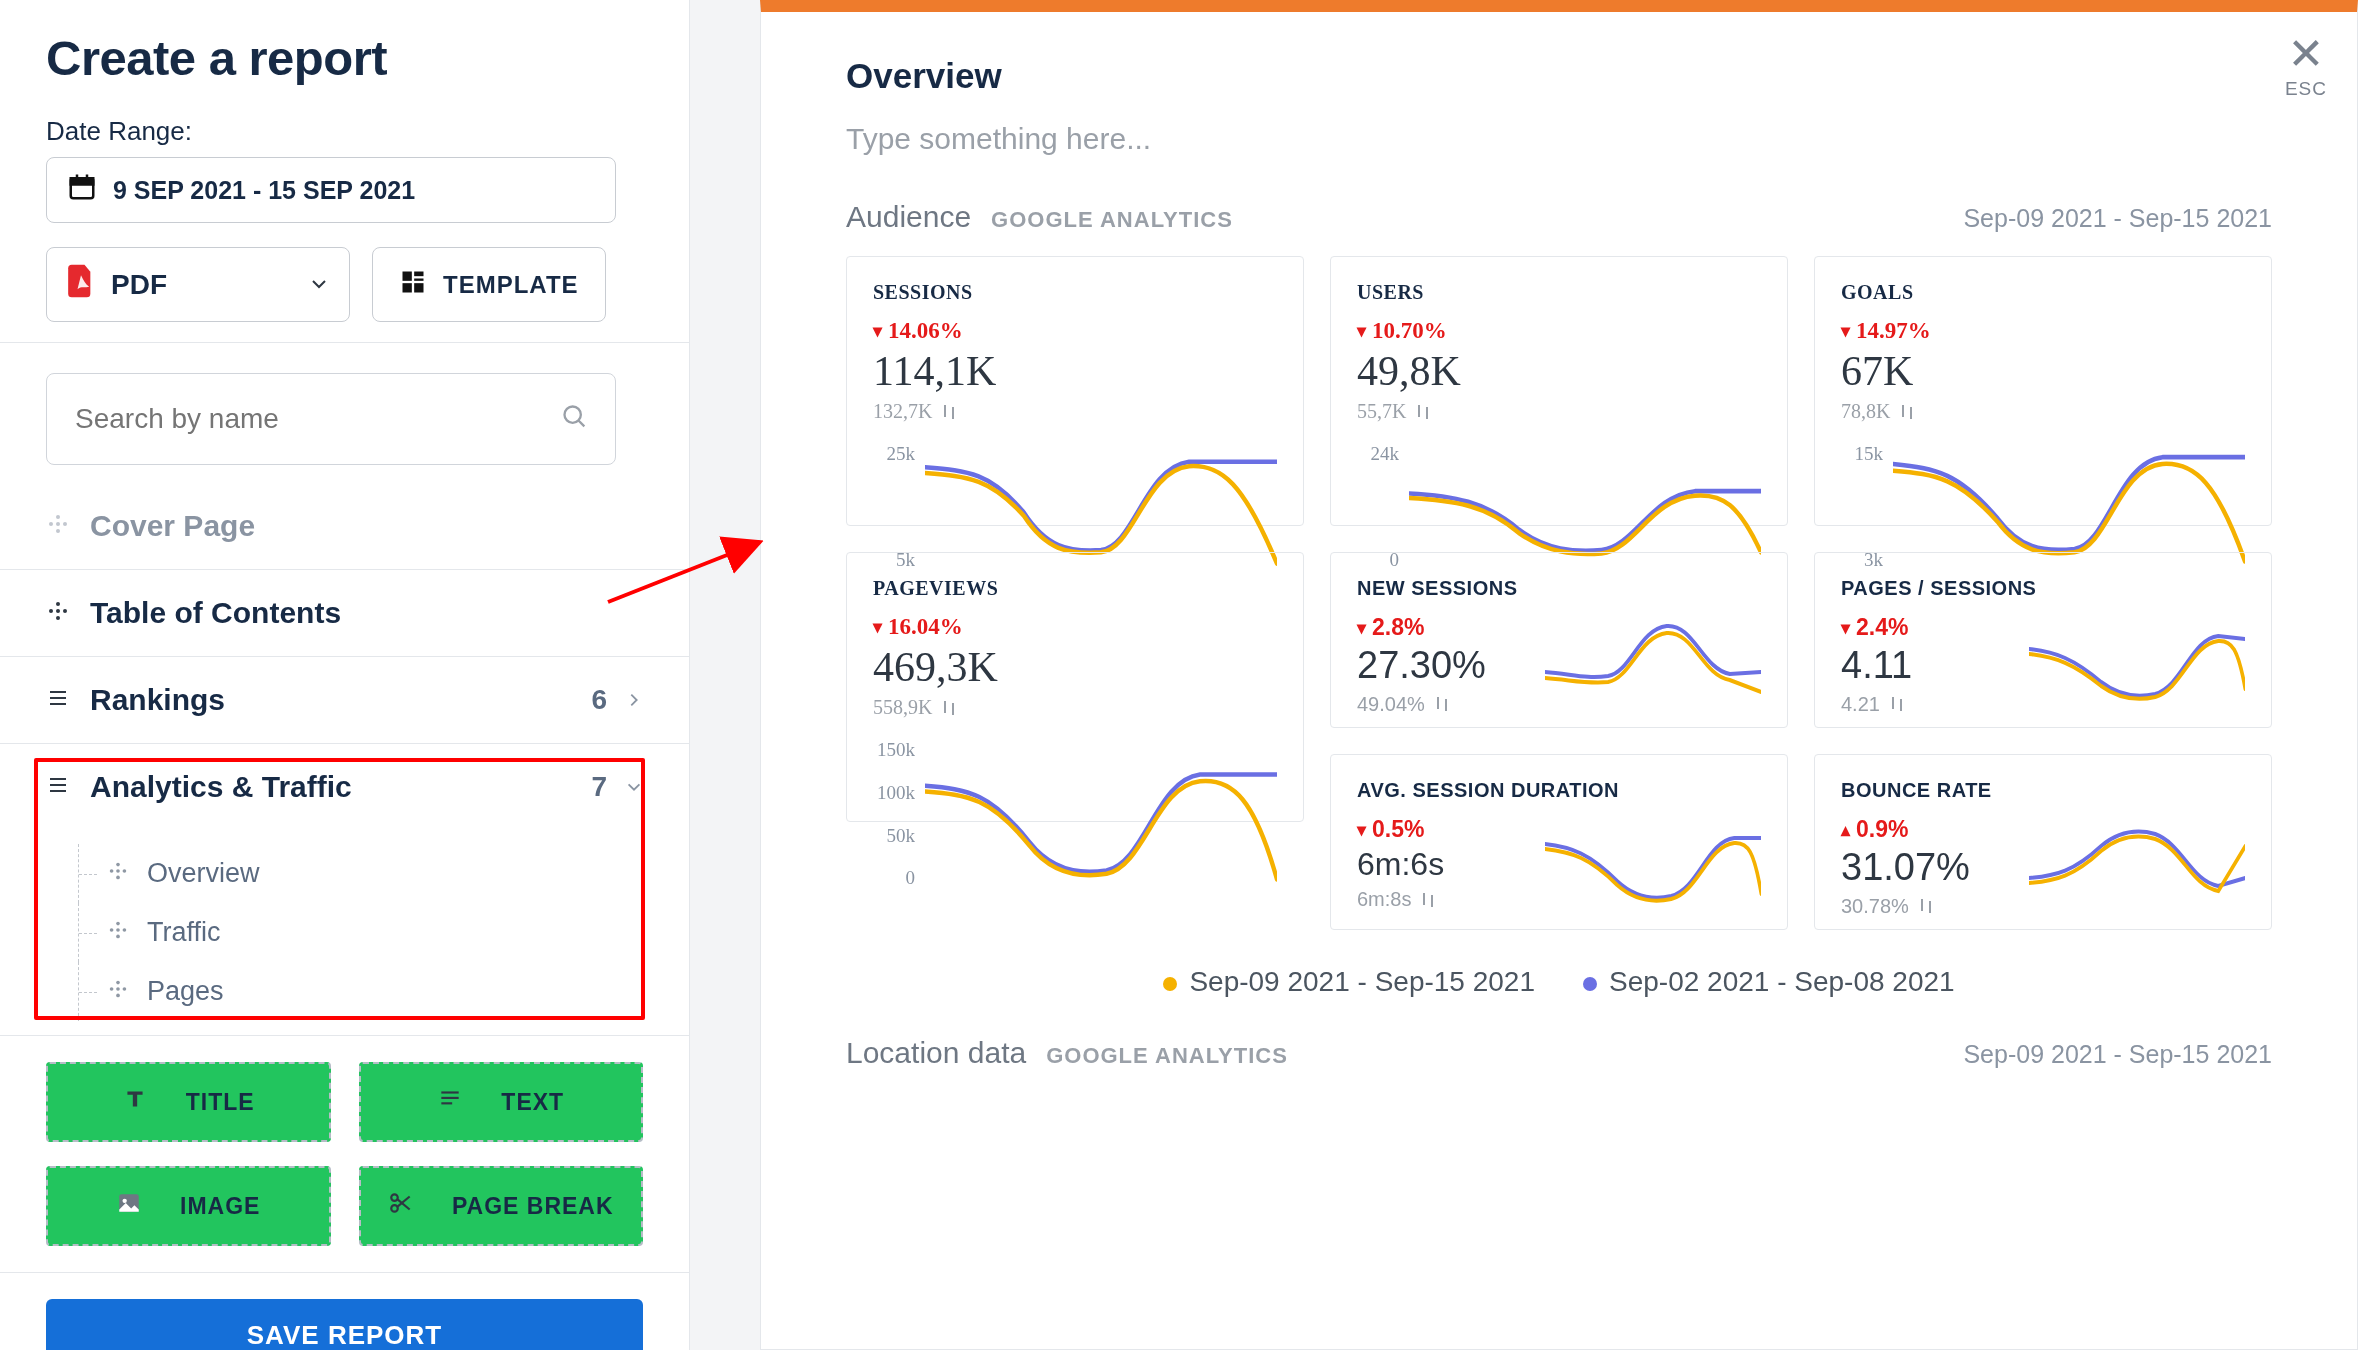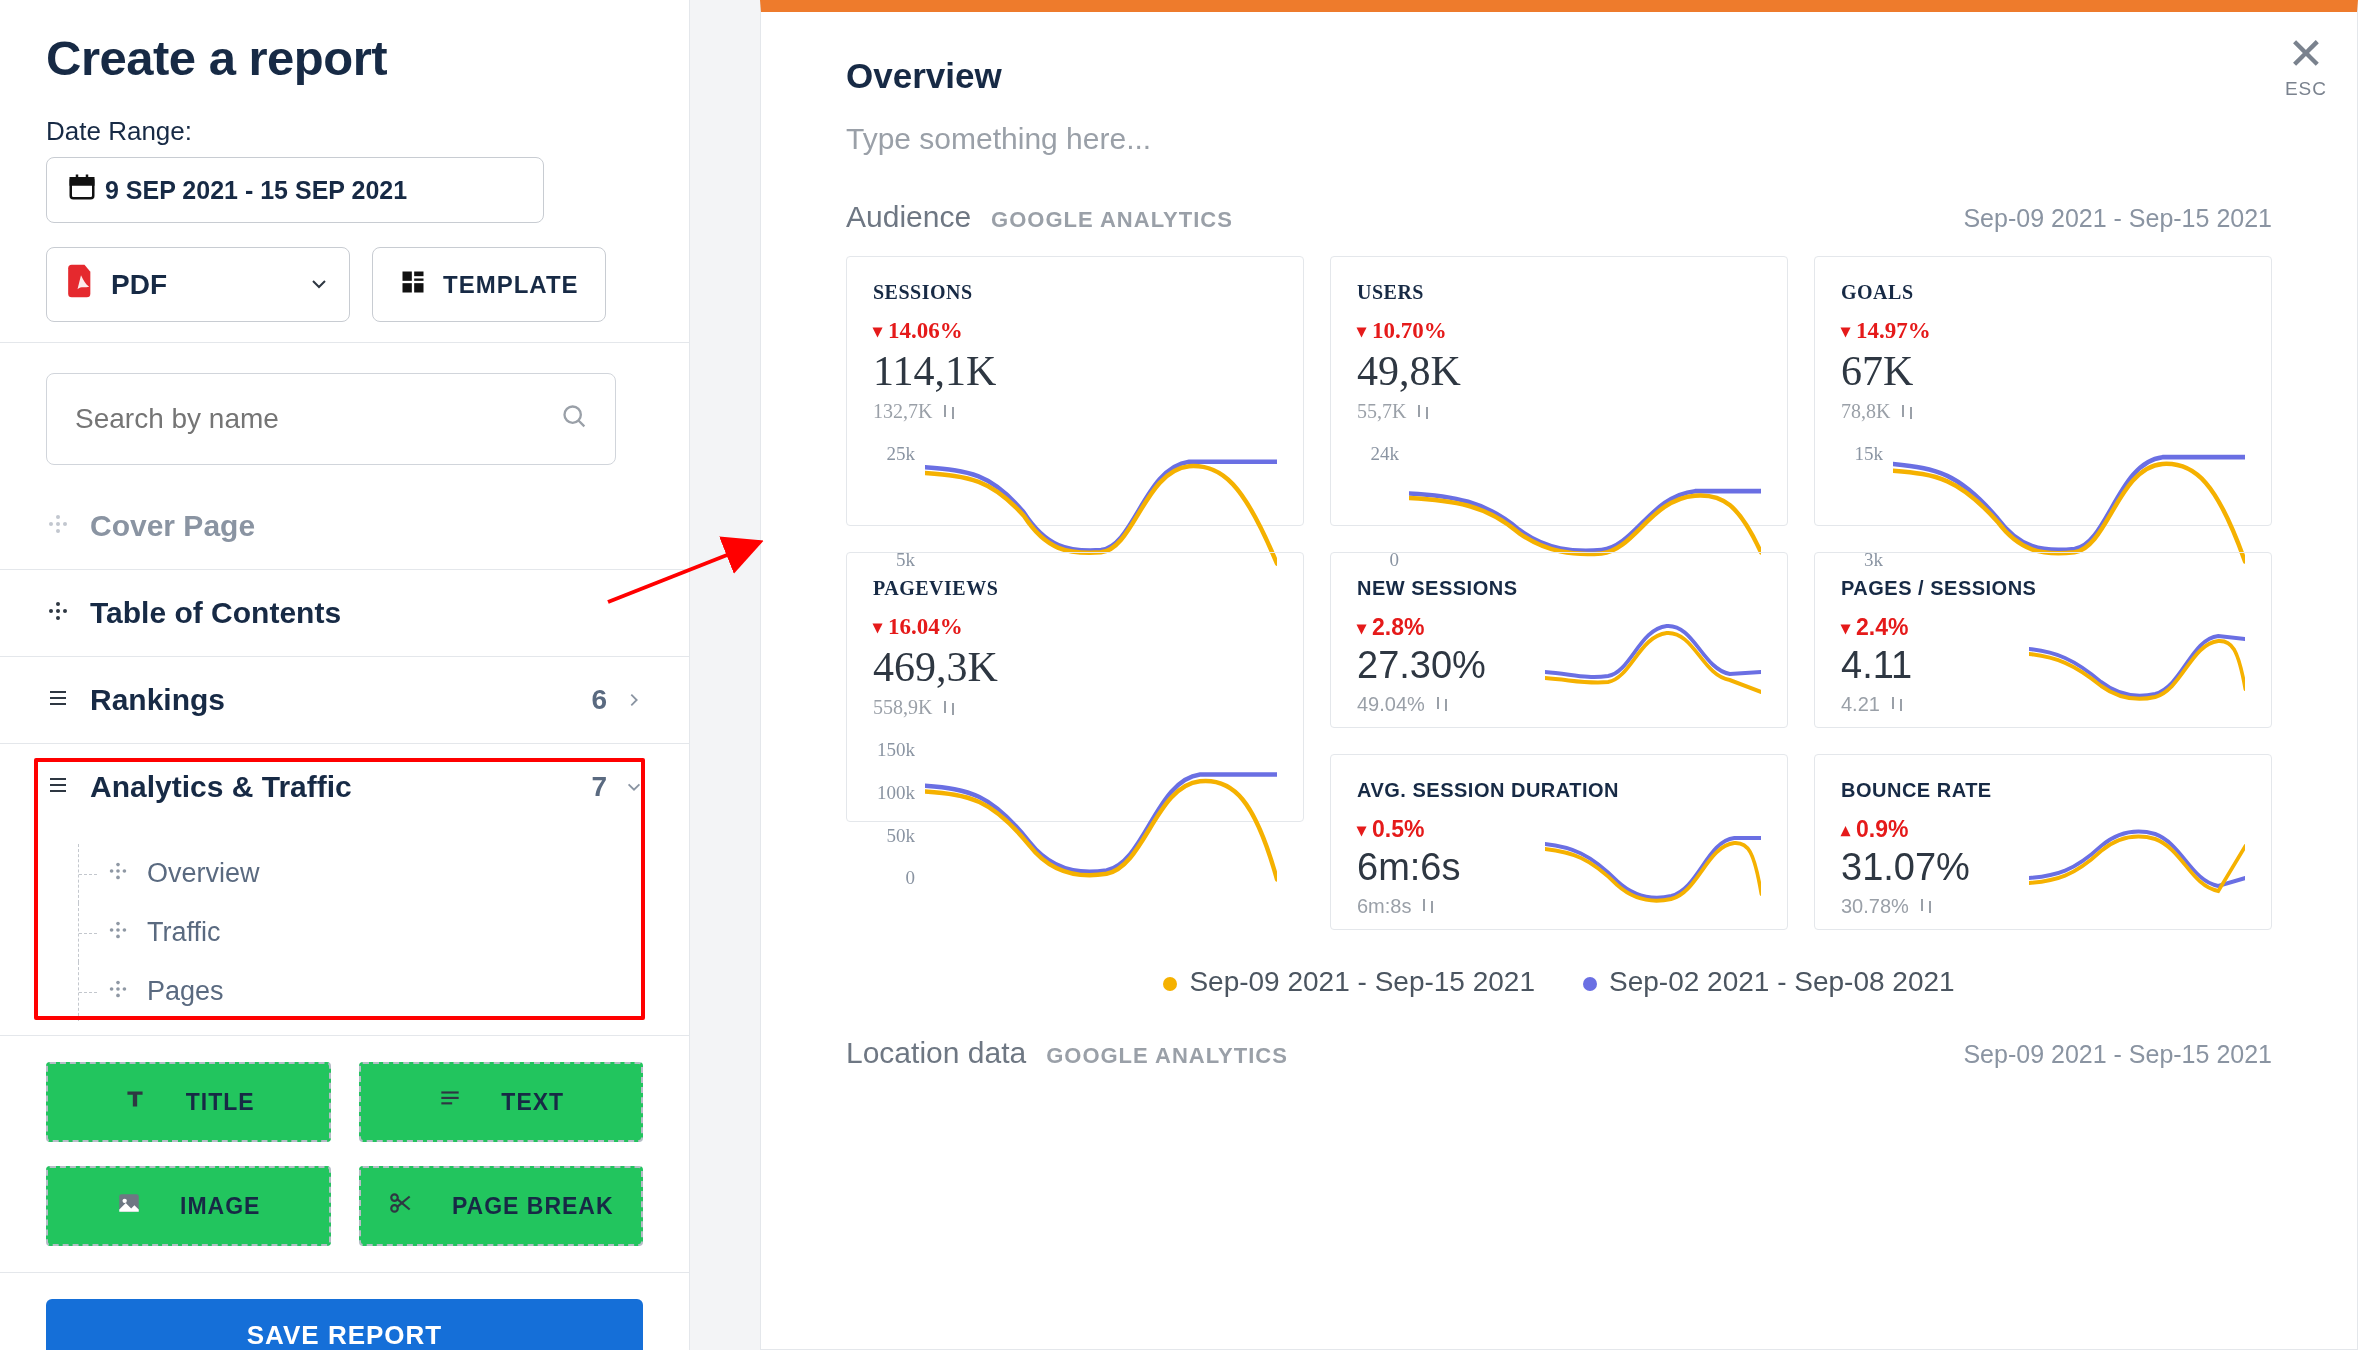--- a/index.html
+++ b/index.html
@@ -47,25 +47,25 @@
   }
   .panel label.date-label {
     font-size:26px;
     color:var(--text-dark);
     display:block;
     margin-bottom:10px;
   }
   .date-field {
     display:flex;
     align-items:center;
-    gap:8px;
+    gap:16px;
     border:1.5px solid #c8ccd2;
     border-radius:8px;
     padding:14px 20px;
-    width:498px;
+    width:570px;
     font-size:25px;
     font-weight:600;
     color:var(--text-dark);
     cursor:pointer;
     margin-bottom:24px;
   }
   .date-field svg { flex:0 0 auto; }
 
   .format-row { display:flex; gap:22px; }
   .select-box {
@@ -732,21 +732,21 @@
     </div>
 
     <div class="m-card short">
       <div class="m-label">AVG. SESSION DURATION</div>
       <div class="short-row">
         <div class="short-txt">
           <div class="m-delta">
               <span class="tri-down">▾</span>
               <span>0.5%</span>
             </div>
-          <div class="m-value" style="font-size:38px;">6m:6s</div>
+          <div class="m-value" style="font-size:32px;">6m:6s</div>
           <div class="m-prev">
               <span>6m:8s</span>
               <span class="swap-icon"></span>
             </div>
         </div>
         <div class="short-chart">
           <svg viewBox="0 0 240 100" preserveAspectRatio="none">
             <path d="M0 28 C30 31 50 38 80 65 C100 82 120 84 140 80 C170 73 180 25 210 22 L240 22" stroke="#6a6fe3" stroke-width="4" fill="none" stroke-linecap="round"></path>
             <path d="M0 33 C30 36 50 42 80 69 C100 85 120 87 140 83 C170 76 180 30 210 27 C225 26 232 35 240 78" stroke="#f5b100" stroke-width="4" fill="none" stroke-linecap="round"></path>
           </svg>

